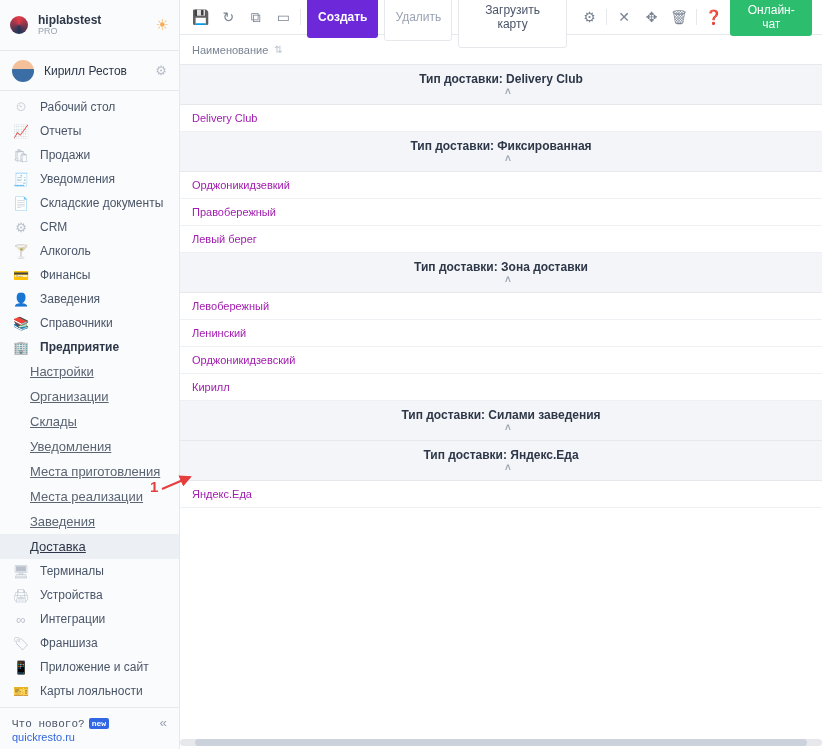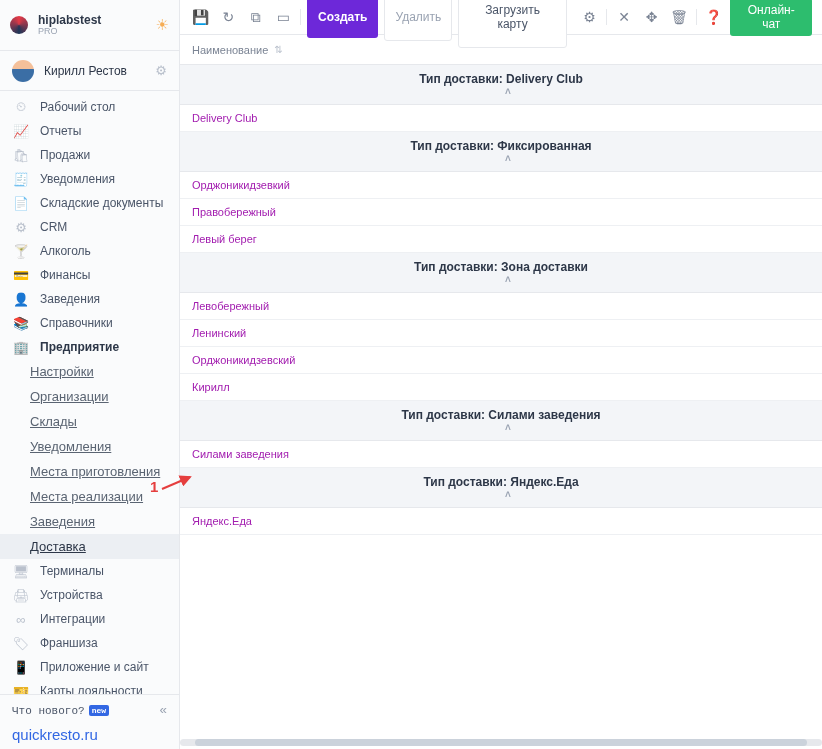--- a/index.html
+++ b/index.html
@@ -74,21 +74,21 @@
   border-top: 1px solid #e6e8ec;
   padding: 8px 12px 6px;
   font-size: 11px;
 }
 .whatsnew { display: flex; align-items: center; color: #4a5568; font-family: Liberation Mono, monospace; }
 .badge-new {
   background: #3267e3; color: #fff; border-radius: 2px;
   font-size: 8px; padding: 1px 3px; margin-left: 4px; font-weight: 700;
 }
 .collapse { margin-left: auto; color: #9aa3b2; font-size: 13px; }
-.domain { color: #3267e3; margin-top: 8px; font-size: 15px; }
+.domain { color: #3267e3; margin-top: 0; font-size: 11px; }
 
 
 .main { flex: 1; display: flex; flex-direction: column; min-width: 0; }
 .toolbar {
   height: 35px; border-bottom: 1px solid #e6e8ec;
   display: flex; align-items: center; padding: 0 10px; gap: 6px;
 }
 .tb-btn {
   background: none; border: none; color: #7b8494; font-size: 14px;
   width: 22px; height: 22px; cursor: pointer; display: flex;
@@ -305,21 +305,20 @@
           <span class="group-chevron">˄</span>
         </div>
         <div class="row">Левобережный</div>
         <div class="row">Ленинский</div>
         <div class="row">Орджоникидзевский</div>
         <div class="row">Кирилл</div>
         <div class="group-head">
           <span>Тип доставки: Силами заведения</span>
           <span class="group-chevron">˄</span>
         </div>
-        <div class="row">Силами заведения</div>
         <div class="group-head">
           <span>Тип доставки: Яндекс.Еда</span>
           <span class="group-chevron">˄</span>
         </div>
         <div class="row">Яндекс.Еда</div>
       </div>
   </section>
 </div>
 
 <div class="annot">

